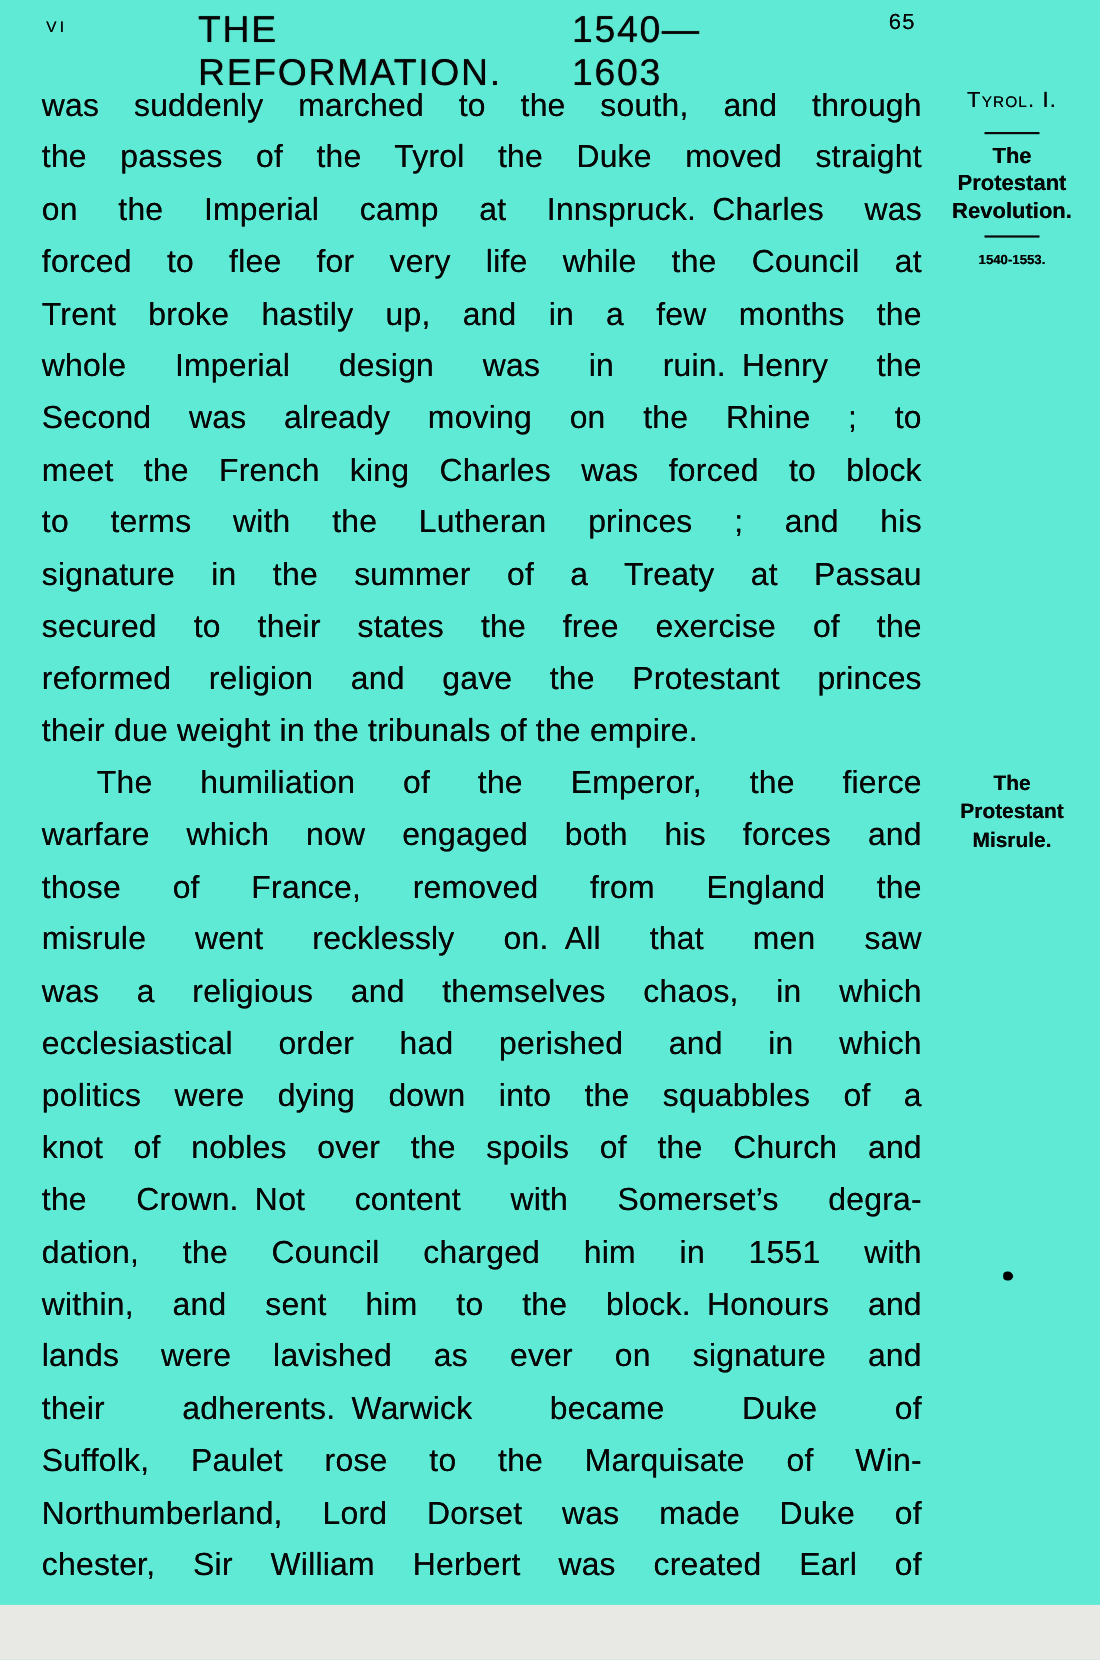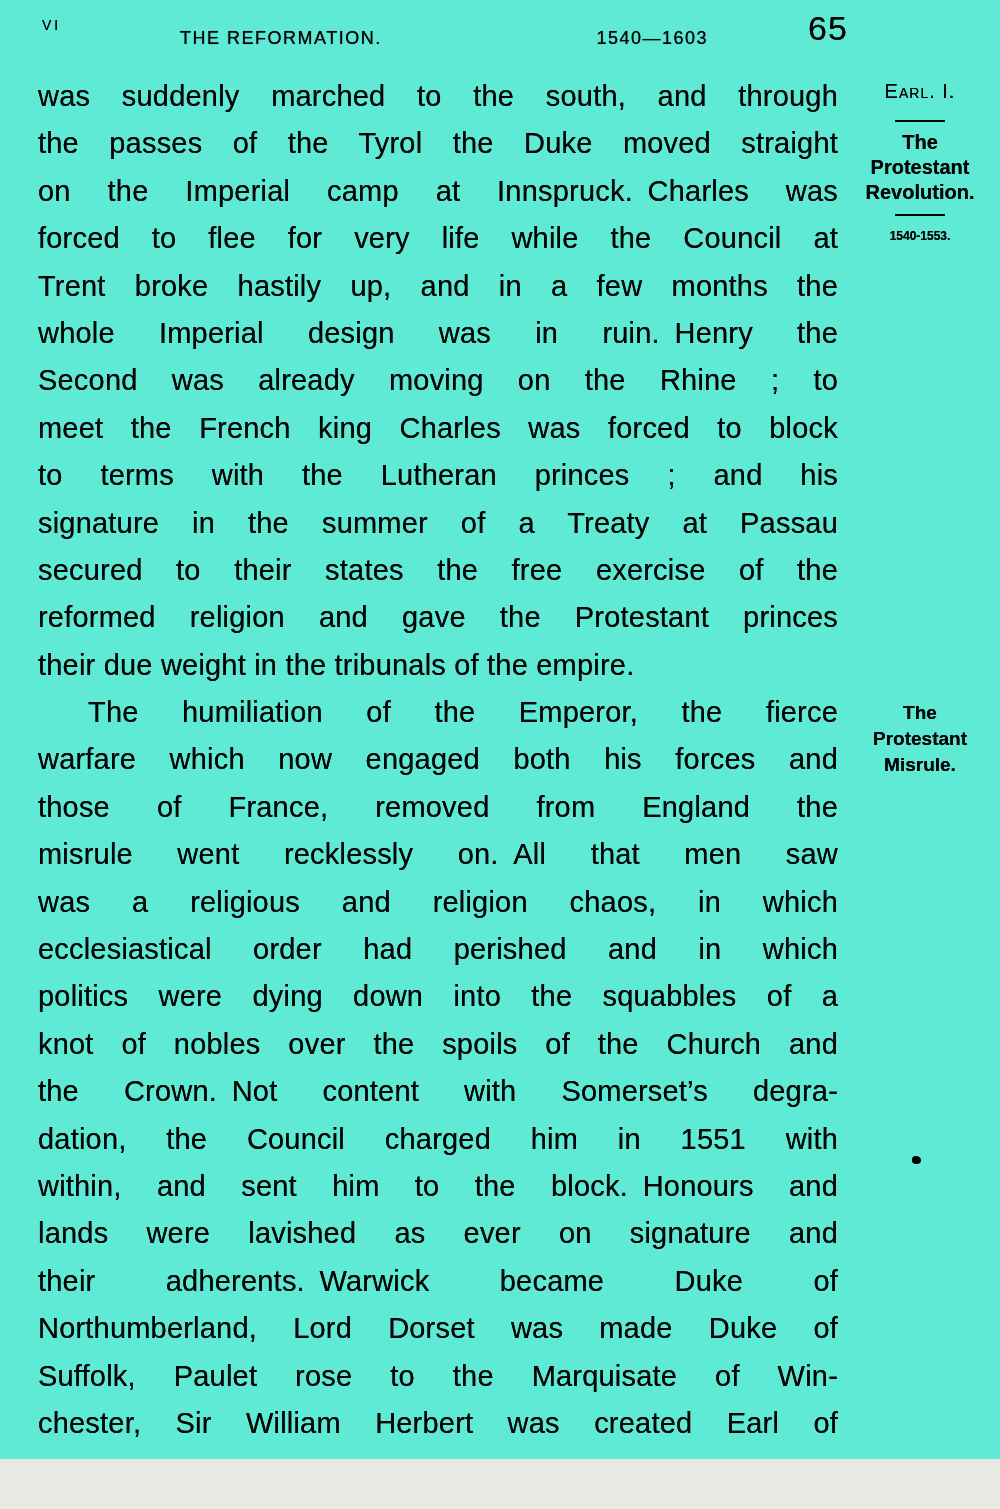--- a/index.html
+++ b/index.html
@@ -29,30 +29,29 @@
     text-shadow: 0 0 0.5px rgba(0,0,0,0.85);
   }
   .header-title-row {
     position: absolute;
     left: 180px;
     top: 8px;
     width: 528px;
     display: flex;
     justify-content: space-between;
     align-items: center;
-    font-size: 18px;
+    font-size: 34px;
     letter-spacing: 1.5px;
     text-shadow: 0 0 0.7px rgba(0,0,0,0.9);
-    margin-top: 20px;
   }
   .header-page-number {
     position: absolute;
     left: 808px;
     top: 9px;
-    font-size: 34px;
+    font-size: 20px;
     letter-spacing: 1px;
     text-shadow: 0 0 0.6px rgba(0,0,0,0.85);
   }
 
   
   .body-text {
     position: absolute;
     left: 38px;
     top: 73px;
     width: 800px;
@@ -151,36 +150,36 @@
       <div class="line">meet the French king Charles was forced to block</div>
       <div class="line">to terms with the Lutheran princes ; and his</div>
       <div class="line">signature in the summer of a Treaty at Passau</div>
       <div class="line">secured to their states the free exercise of the</div>
       <div class="line">reformed religion and gave the Protestant princes</div>
       <div class="line no-justify">their due weight in the tribunals of the empire.</div>
       <div class="line indent">The humiliation of the Emperor, the fierce</div>
       <div class="line">warfare which now engaged both his forces and</div>
       <div class="line">those of France, removed from England the</div>
       <div class="line">misrule went recklessly on. All that men saw</div>
-      <div class="line">was a religious and religion chaos, in which</div>
+      <div class="line">was a religious and themselves chaos, in which</div>
       <div class="line">ecclesiastical order had perished and in which</div>
       <div class="line">politics were dying down into the squabbles of a</div>
       <div class="line">knot of nobles over the spoils of the Church and</div>
       <div class="line">the Crown. Not content with Somerset’s degra-</div>
       <div class="line">dation, the Council charged him in 1551 with</div>
       <div class="line">within, and sent him to the block. Honours and</div>
       <div class="line">lands were lavished as ever on signature and</div>
       <div class="line">their adherents. Warwick became Duke of</div>
+      <div class="line">Suffolk, Paulet rose to the Marquisate of Win-</div>
       <div class="line">Northumberland, Lord Dorset was made Duke of</div>
-      <div class="line">Suffolk, Paulet rose to the Marquisate of Win-</div>
       <div class="line">chester, Sir William Herbert was created Earl of</div>
     </div>
 
   <div class="margin-note margin-note-1">
-    <div class="chap-label">Earl. I.</div>
+    <div class="chap-label">Tyrol. I.</div>
     <div class="margin-rule rule-1"></div>
     <div class="chapter-title">
       <div>The</div>
       <div>Protestant</div>
       <div>Revolution.</div>
     </div>
     <div class="margin-rule rule-2"></div>
     <div class="chapter-dates">1540-1553.</div>
   </div>
 

